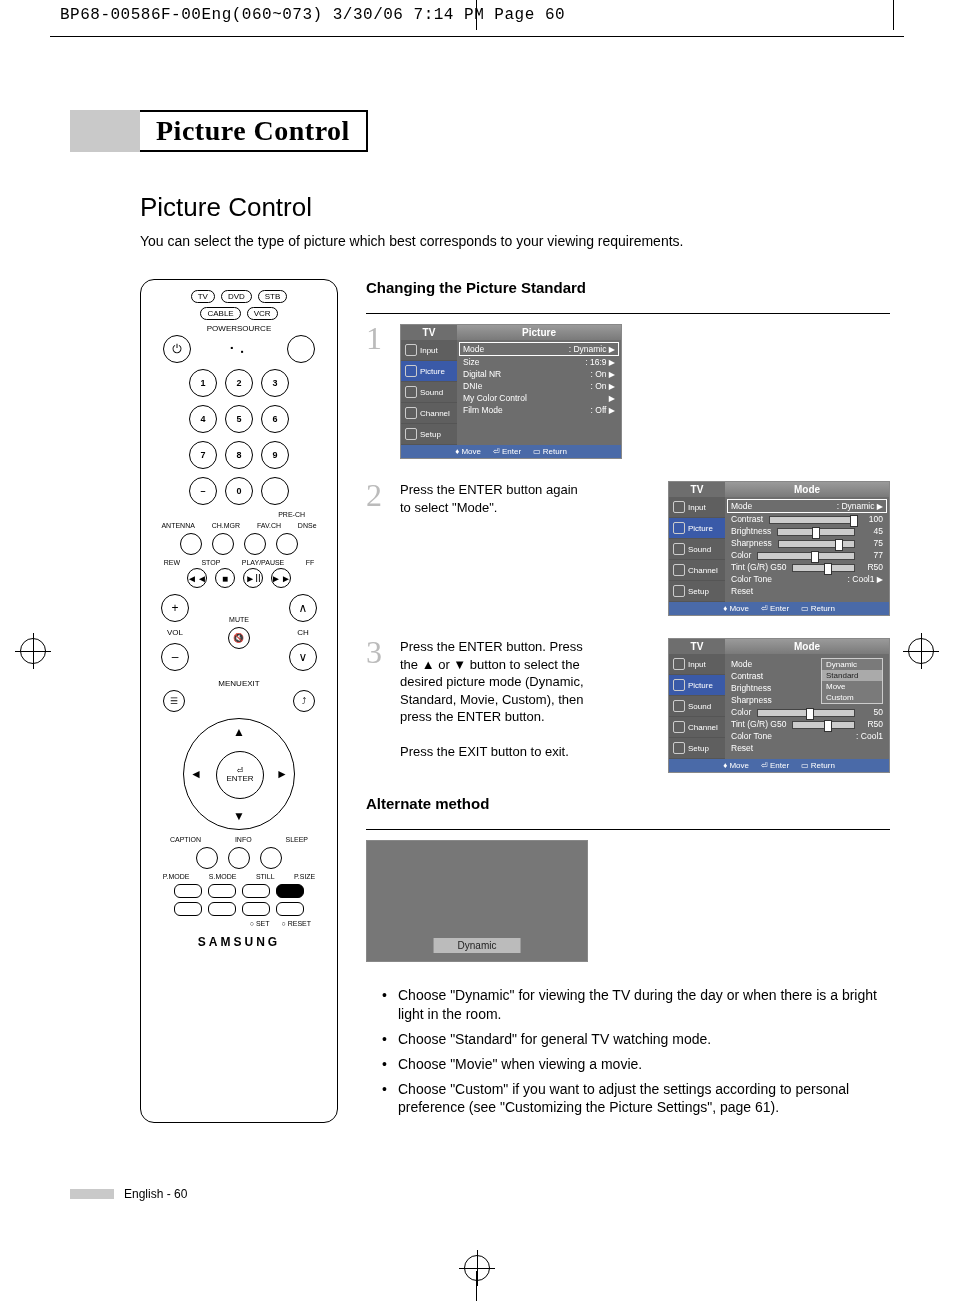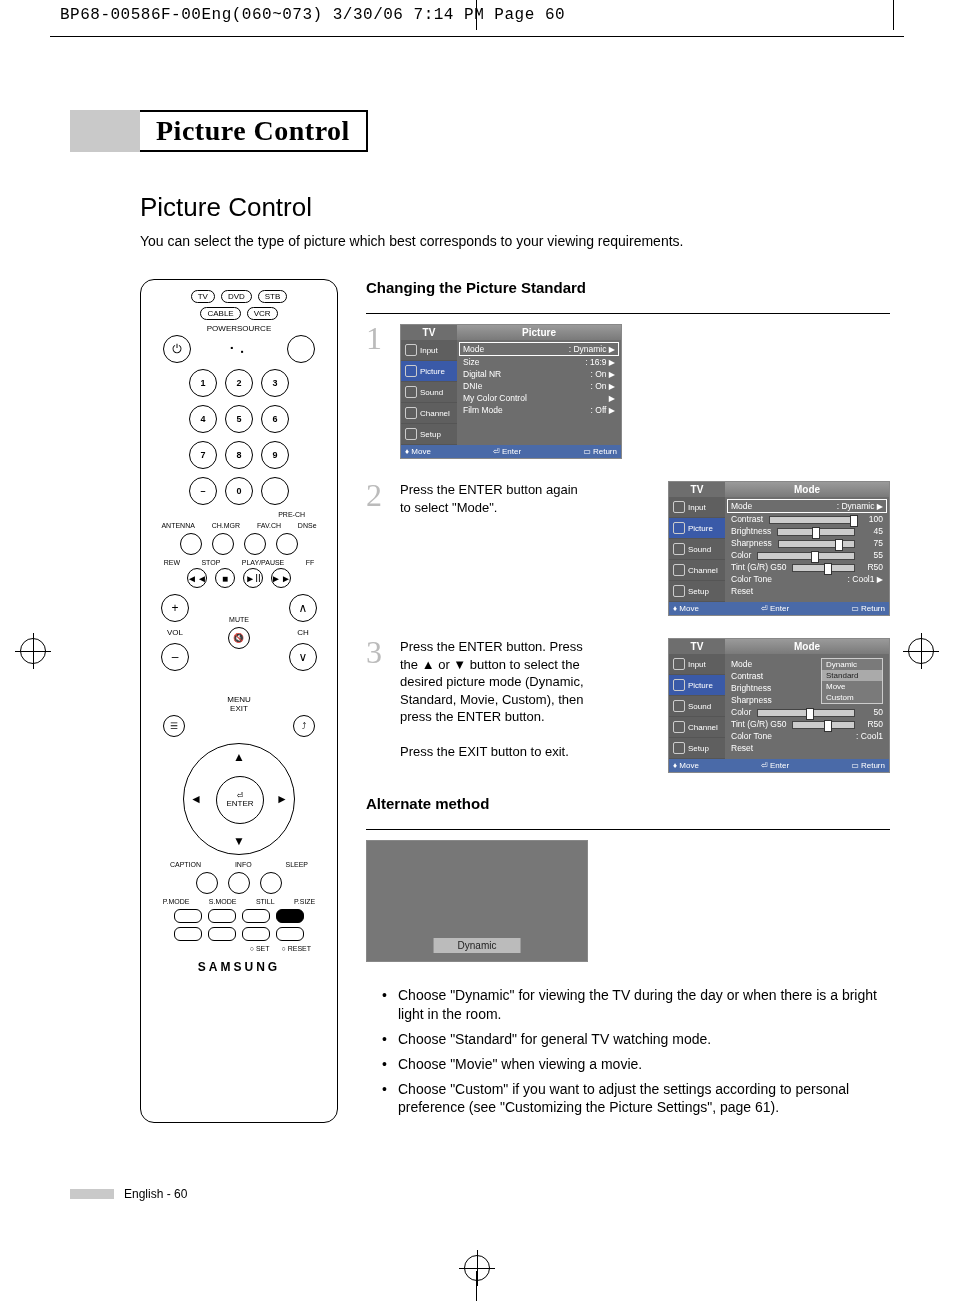--- a/index.html
+++ b/index.html
@@ -190,22 +190,22 @@
     flex:1; height:6px; margin:2px 6px 0; position:relative;
     background:linear-gradient(to right,#ccc,#ccc);
     border:1px solid #444;
   }
   .slider .knob{
     position:absolute; top:-2px; width:6px; height:10px; background:#fff; border:1px solid #333;
   }
   .osd-foot{
     background:#4a6aa8;
     font-size:8px;
-    padding:2px 4px;
-    display:flex; gap:12px; justify-content:space-between;
+    padding:2px 21px;
+    display:flex; gap:12px; justify-content:center;
   }
   .mode-list{
     position:absolute; right:6px; top:4px; width:60px; border:1px solid #ccc;
     font-size:8px; background:#7a7a7a;
   }
   .mode-list div{ padding:1px 4px; }
   .mode-list div.sel{ background:#aaa; color:#222; }
 
   .alt-box{
     width:220px; height:120px;
@@ -336,21 +336,21 @@
             <span style="font-size:7px;">MUTE</span>
             <span class="circ">🔇</span>
           </div>
           <div style="display:flex; flex-direction:column; align-items:center; gap:6px;">
             <span class="circ big">∧</span>
             <span style="font-size:8px;">CH</span>
             <span class="circ big">∨</span>
           </div>
         </div>
 
-        <div class="row-lbl" style="margin-top:24px;flex-direction:column;">
+        <div class="row-lbl" style="margin-top:8px;">
           <span>MENU</span>
           <span>EXIT</span>
         </div>
         <div style="display:flex; justify-content:space-between; margin:2px 14px;">
           <span class="circ">☰</span>
           <span class="circ">⤴</span>
         </div>
 
         <div class="dpad">
           <span class="arr up">▲</span>
@@ -523,21 +523,21 @@
                     <span class="slider">
                       <span class="knob" style="left: 75%;"></span>
                     </span>
                     <span style="width: 22px; text-align: right;">75</span>
                   </div>
                   <div class="osd-row">
                     <span>Color</span>
                     <span class="slider">
                       <span class="knob" style="left: 55%;"></span>
                     </span>
-                    <span style="width: 22px; text-align: right;">55</span>
+                    <span style="width: 22px; text-align: right;">77</span>
                   </div>
                   <div class="osd-row">
                     <span>Tint (G/R) G50</span>
                     <span class="slider">
                       <span class="knob" style="left: 50%;"></span>
                     </span>
                     <span style="width: 22px; text-align: right;">R50</span>
                   </div>
                   <div class="osd-row">
                     <span>Color Tone</span>

